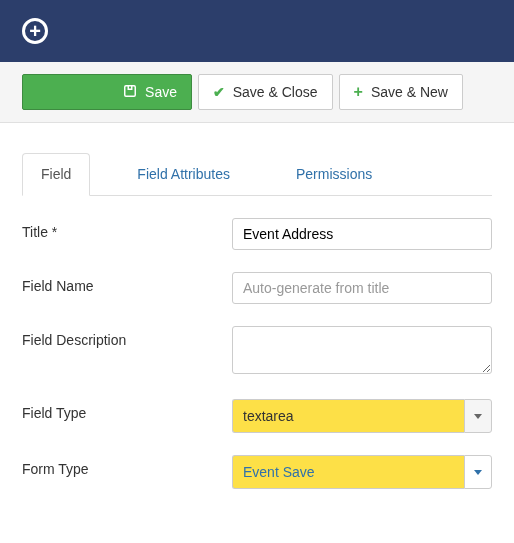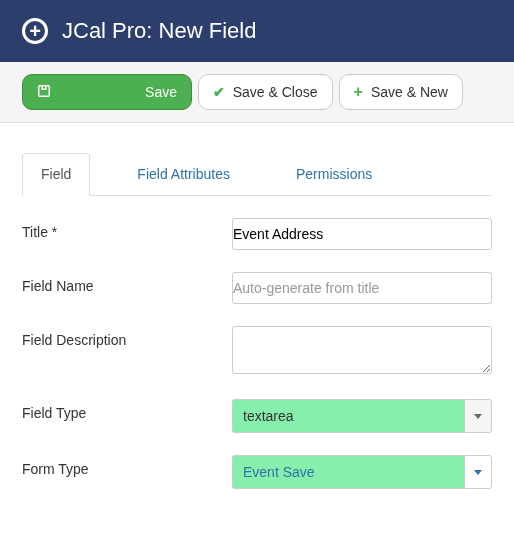--- a/index.html
+++ b/index.html
@@ -33,24 +33,24 @@
     .toolbar {
       background: #f5f5f5;
       padding: 12px 22px;
       display: flex;
       gap: 6px;
       border-bottom: 1px solid #e0e0e0;
     }
     .btn {
       display: flex;
       align-items: center;
-      justify-content: space-between;
+      justify-content: flex-end;
       gap: 8px;
       padding: 8px 14px;
-      border-radius: 10px;
+      border-radius: 2px;
       font-size: 14px;
       cursor: pointer;
       border: 1px solid #ccc;
       background: #fff;
       color: #333;
     }
     .btn-save {
       background: #4caf50;
       border-color: #3d8b40;
       color: #fff;
@@ -92,21 +92,21 @@
     .form-label {
       width: 210px;
       padding-top: 6px;
       color: #333;
     }
     .form-control {
       flex: 1;
     }
     .form-control input[type="text"] {
       width: 100%;
-      padding: 7px 0;
+      padding: 7px 10px;
       border: 1px solid #ccc;
       border-radius: 3px;
       font-size: 14px;
     }
     .form-control textarea {
       width: 100%;
       height: 48px;
       padding: 7px 10px;
       border: 1px solid #ccc;
       border-radius: 3px;
@@ -118,21 +118,21 @@
     .select-wrapper {
       display: flex;
       width: 100%;
     }
     .select-main {
       flex: 1;
       border: 1px solid #ccc;
       border-right: none;
       border-radius: 3px 0 0 3px;
       padding: 8px 10px;
-      background: #86efac;
+      background: #fde047;
       font-size: 14px;
     }
     .select-main.blue { color: #3071a9; }
     .select-caret {
       width: 28px;
       border: 1px solid #ccc;
       border-radius: 0 3px 3px 0;
       background: #f5f5f5;
       display: flex;
       align-items: center;
@@ -145,21 +145,20 @@
       border-top: 5px solid #666;
     }
     .select-caret.blue-caret .caret-down { border-top-color: #3071a9; }
     .select-caret.blue-caret { background: #fff; }
   </style>
 </head>
 <body>
 
 <div class="header">
   <span class="header-icon">+</span>
-  <span class="header-title">JCal Pro: New Field</span>
 </div>
 
 <div class="toolbar">
   <button class="btn btn-save">
     <span class="icon">
       <svg width="14" height="14" viewBox="0 0 24 24" fill="none" stroke="#fff" stroke-width="2.5">
           <rect x="3" y="3" width="18" height="18" rx="2"></rect>
           <path d="M9 3v6h6V3"></path>
         </svg>
     </span>

